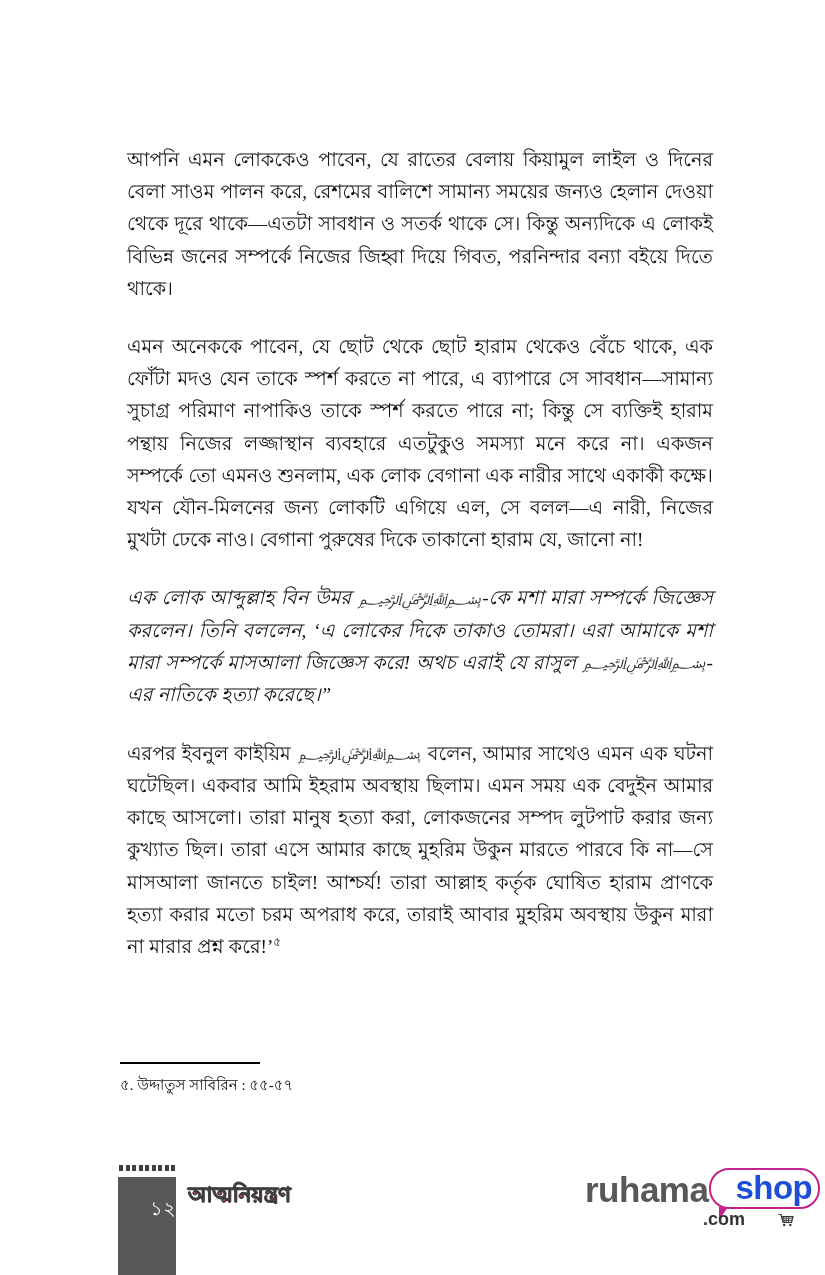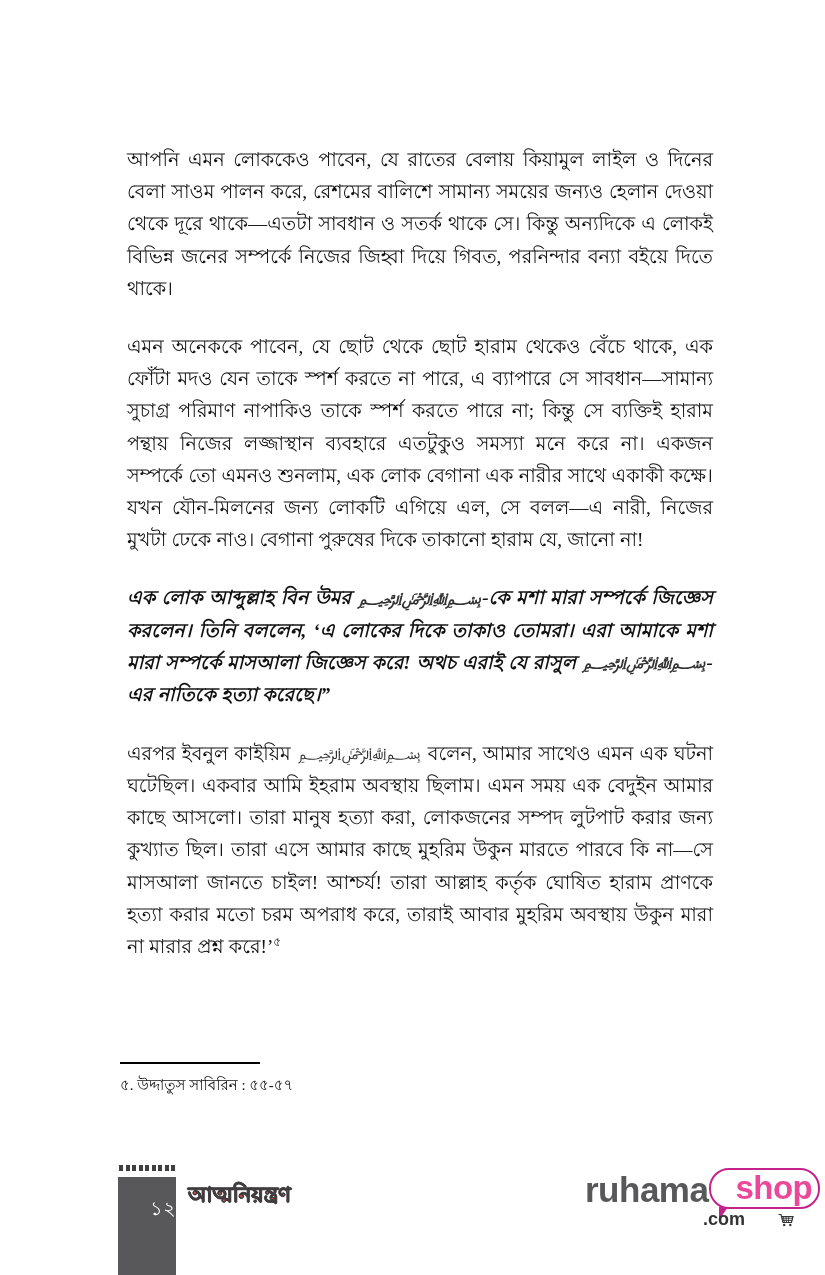--- a/index.html
+++ b/index.html
@@ -36,21 +36,20 @@
     color: #111111;
     text-align: justify;
     text-justify: inter-word;
     word-spacing: 0.02em;
   }
   .para:last-child { margin-bottom: 12px; }
 
   .para.italic {
     font-style: italic;
     letter-spacing: 0.1px;
-    font-weight: bold;
   }
 
   .honorific {
     font-size: 16px;
     color: #333333;
     vertical-align: 0.05em;
     padding: 0 1px;
   }
 
   .fn-ref {
@@ -163,21 +162,21 @@
     letter-spacing: -0.5px;
   }
   .logo-shop-wrap {
     position: relative;
     margin-left: 1px;
   }
   .logo-shop {
     font-family: "Liberation Sans", sans-serif;
     font-size: 33px;
     font-weight: 700;
-    color: #ec4899;
+    color: #1d4ed8;
     line-height: 34px;
     letter-spacing: -0.5px;
     border: 2.5px solid #c4238c;
     border-radius: 20px;
     padding: 1px 6px 2px 24px;
     display: inline-block;
   }
   .bubble-tail {
     position: absolute;
     left: 10px;

